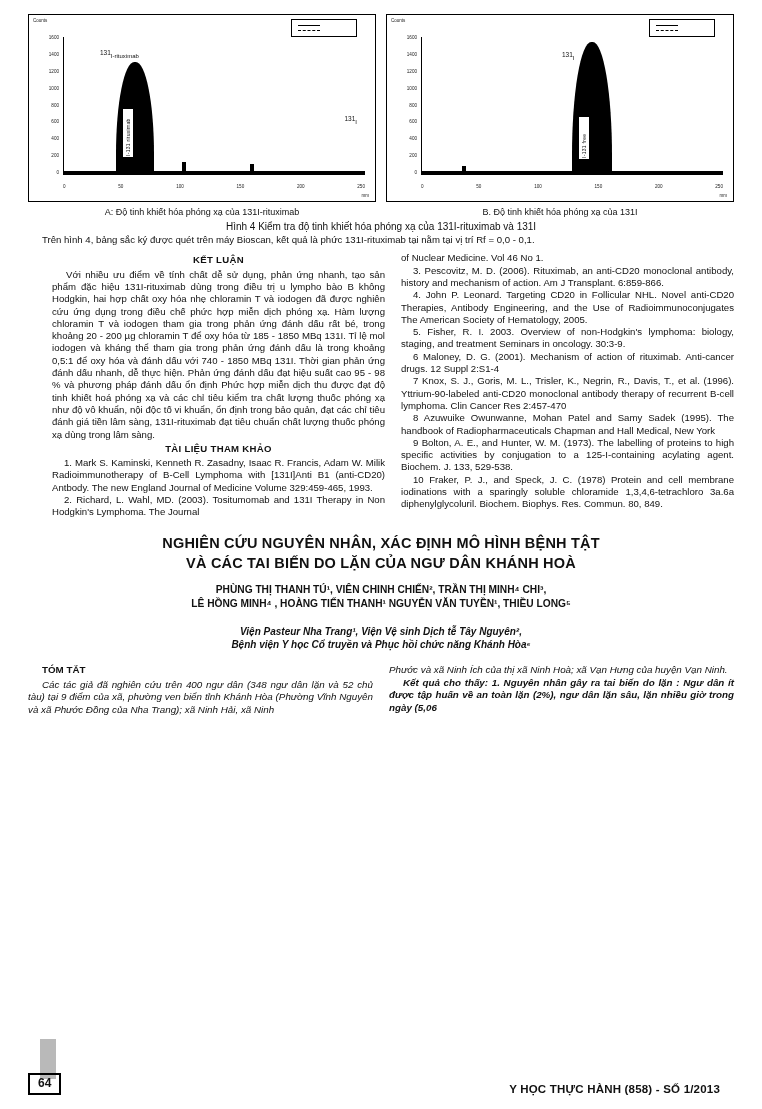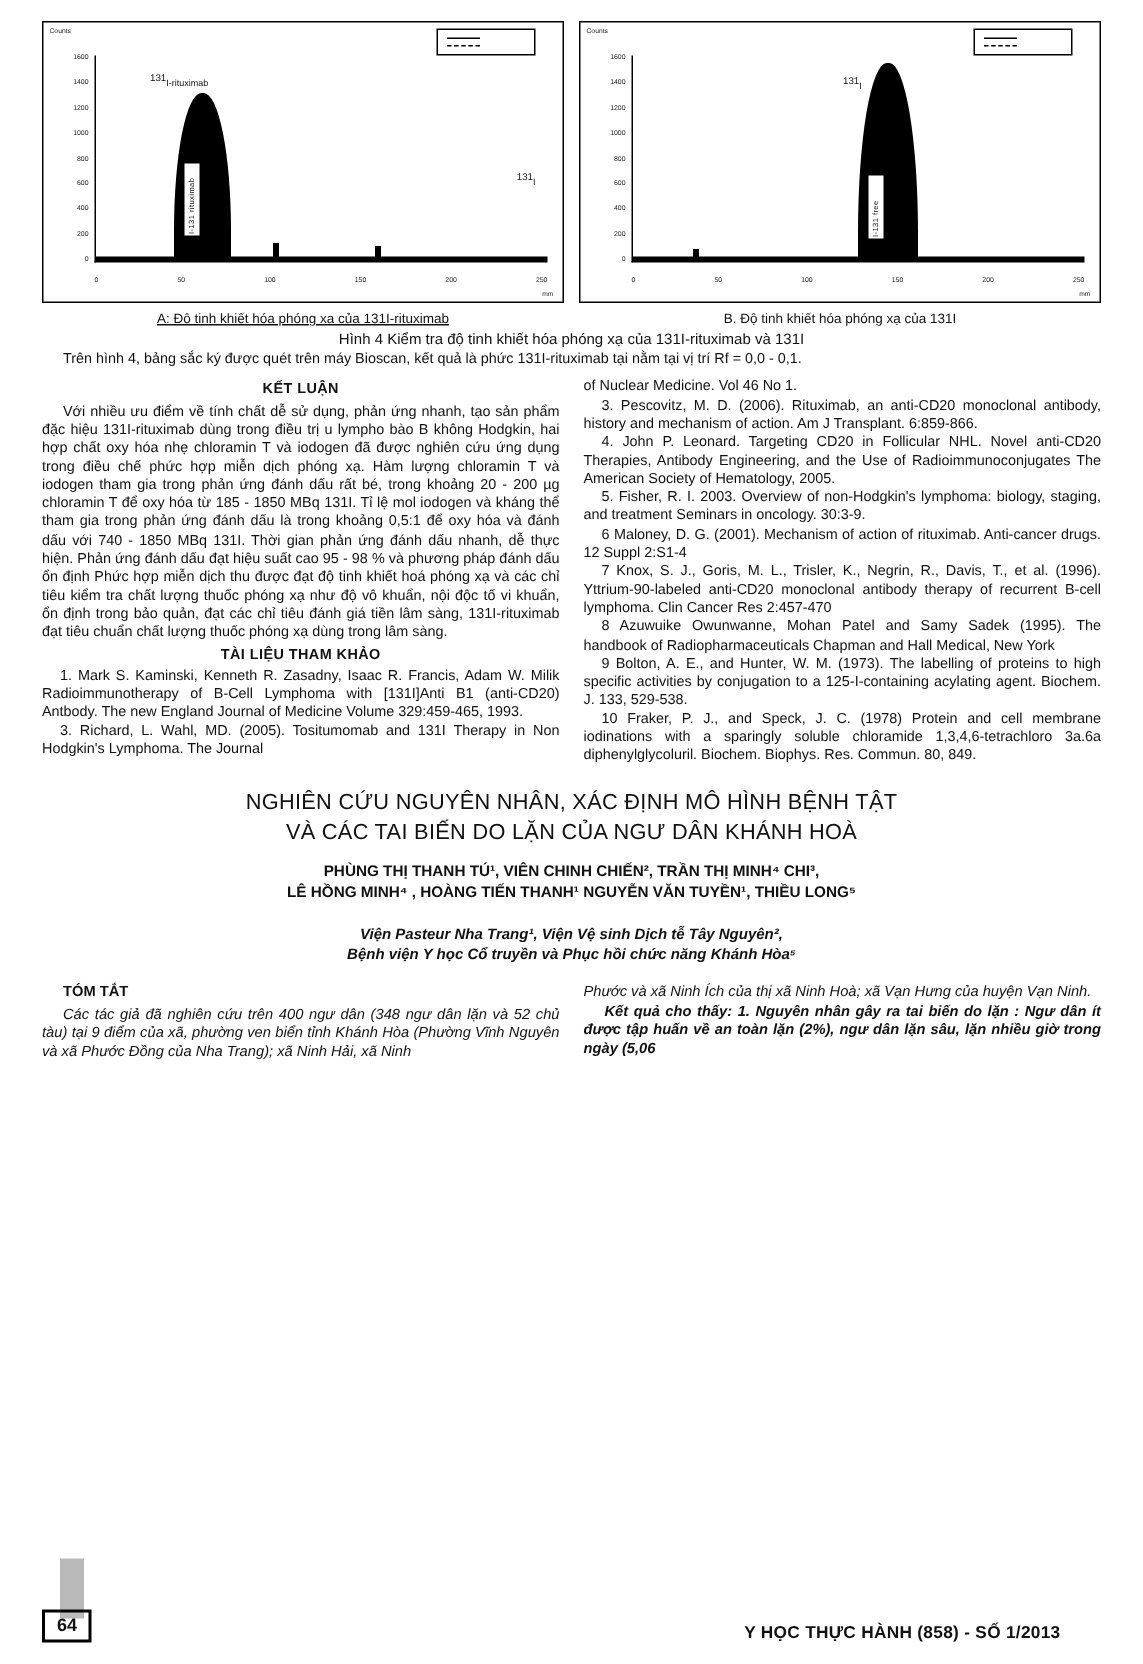--- a/index.html
+++ b/index.html
@@ -131,20 +131,21 @@
     line-height:12.4px;
     padding:0 28px;
     text-align:justify;
     margin-top:2px;
   }
   .cols{
     display:flex;
     gap:16px;
     padding:6px 28px 0 28px;
     box-sizing:border-box;
+    margin-left:24px;
   }
   .col{
     flex:1;
     font-size:9.6px;
     line-height:12.3px;
     text-align:justify;
   }
   .sec-head{
     font-weight:bold;
     text-align:center;
@@ -154,21 +155,21 @@
   }
   .p{margin:0 0 0 0;text-indent:14px;}
   .ref{margin:0;text-indent:12px;}
   
   .article2{
     padding:0 28px;
     margin-top:14px;
   }
   .a2-title{
     text-align:center;
-    font-weight:normal;
+    font-weight:bold;
     font-size:14.5px;
     line-height:20px;
     letter-spacing:.2px;
   }
   .a2-authors{
     text-align:center;
     font-weight:bold;
     font-size:10.2px;
     line-height:14px;
     margin-top:10px;
@@ -198,21 +199,21 @@
     font-weight:bold;
     font-style:normal;
     font-size:9.8px;
     margin-bottom:2px;
     padding-left:14px;
   }
   .bold-it{font-weight:bold;font-style:italic;}
   
   .footer{
     position:absolute;
-    left:0;right:17px;bottom:14px;
+    left:0;right:4px;bottom:14px;
     padding:0 28px;
     box-sizing:border-box;
     display:flex;
     align-items:flex-end;
     justify-content:space-between;
   }
   .pagenum{
     border:2px solid #000;
     font-weight:bold;
     font-size:12px;
@@ -300,36 +301,36 @@
         <span>50</span>
         <span>100</span>
         <span>150</span>
         <span>200</span>
         <span>250</span>
       </div>
     </div>
   </div>
 
   <div style="display:flex;padding:0 28px;gap:10px;">
-    <div class="fig-caption" style="flex:1;text-decoration:underline;">A: Độ tinh khiết hóa phóng xạ của 131I-rituximab</div>
+    <div class="fig-caption" style="flex:1;">A: Độ tinh khiết hóa phóng xạ của 131I-rituximab</div>
     <div class="fig-caption" style="flex:1;">B. Độ tinh khiết hóa phóng xạ của 131I</div>
   </div>
   <div class="fig-title">Hình 4  Kiểm tra độ tinh khiết hóa phóng xạ của 131I-rituximab và 131I</div>
 
   <div class="lead">
     <span style="margin-left:14px;">Trên hình 4, bảng sắc ký được quét trên máy Bioscan, kết quả là phức 131I-rituximab tại nằm tại vị trí Rf = 0,0 - 0,1.</span>
   </div>
 
   <div class="cols">
     <div class="col">
       <div class="sec-head">KẾT LUẬN</div>
       <p class="p">Với nhiều ưu điểm về tính chất dễ sử dụng, phản ứng nhanh, tạo sản phẩm đặc hiệu 131I-rituximab dùng trong điều trị u lympho bào B không Hodgkin, hai hợp chất oxy hóa nhẹ chloramin T và iodogen đã được nghiên cứu ứng dụng trong điều chế phức hợp miễn dịch phóng xạ. Hàm lượng chloramin T và iodogen tham gia trong phản ứng đánh dấu rất bé, trong khoảng 20 - 200 µg chloramin T để oxy hóa từ 185 - 1850 MBq 131I. Tỉ lệ mol iodogen và kháng thể tham gia trong phản ứng đánh dấu là trong khoảng 0,5:1 để oxy hóa và đánh dấu với 740 - 1850 MBq 131I. Thời gian phản ứng đánh dấu nhanh, dễ thực hiện. Phản ứng đánh dấu đạt hiệu suất cao 95 - 98 % và phương pháp đánh dấu ổn định  Phức hợp miễn dịch thu được đạt độ tinh khiết hoá phóng xạ và các chỉ tiêu kiểm tra chất lượng thuốc phóng xạ như độ vô khuẩn, nội độc tố vi khuẩn, ổn định trong bảo quản, đạt các chỉ tiêu đánh giá tiền lâm sàng, 131I-rituximab đạt tiêu chuẩn chất lượng thuốc phóng xạ dùng trong lâm sàng.</p>
       <div class="sec-head">TÀI LIỆU THAM KHẢO</div>
       <p class="ref">1.  Mark S. Kaminski, Kenneth R. Zasadny, Isaac R. Francis, Adam W. Milik Radioimmunotherapy of B-Cell Lymphoma with [131I]Anti B1 (anti-CD20) Antbody. The new England Journal of Medicine Volume 329:459-465, 1993.</p>
-      <p class="ref">3.  Richard, L. Wahl, MD. (2005). Tositumomab and 131I Therapy in Non Hodgkin's Lymphoma. The Journal</p>
+      <p class="ref">2.  Richard, L. Wahl, MD. (2003). Tositumomab and 131I Therapy in Non Hodgkin's Lymphoma. The Journal</p>
     </div>
 
     <div class="col">
       <p class="ref" style="text-indent:0;">of Nuclear Medicine. Vol 46  No 1.</p>
       <p class="ref">3.  Pescovitz, M. D. (2006). Rituximab, an anti-CD20 monoclonal antibody, history and mechanism of action. Am J Transplant. 6:859-866.</p>
       <p class="ref">4.  John P. Leonard. Targeting CD20 in Follicular NHL. Novel anti-CD20 Therapies, Antibody Engineering, and the Use of Radioimmunoconjugates The American Society of Hematology, 2005.</p>
       <p class="ref">5.  Fisher, R. I. 2003. Overview of non-Hodgkin's lymphoma: biology, staging, and treatment  Seminars in oncology. 30:3-9.</p>
       <p class="ref">6  Maloney, D. G. (2001). Mechanism of action of rituximab. Anti-cancer drugs. 12 Suppl 2:S1-4</p>
       <p class="ref">7  Knox, S. J., Goris, M. L., Trisler, K., Negrin, R., Davis, T., et al. (1996). Yttrium-90-labeled anti-CD20 monoclonal antibody therapy of recurrent B-cell lymphoma. Clin Cancer Res  2:457-470</p>
       <p class="ref">8  Azuwuike Owunwanne, Mohan Patel and Samy Sadek (1995). The handbook of Radiopharmaceuticals Chapman and Hall Medical, New York</p>

